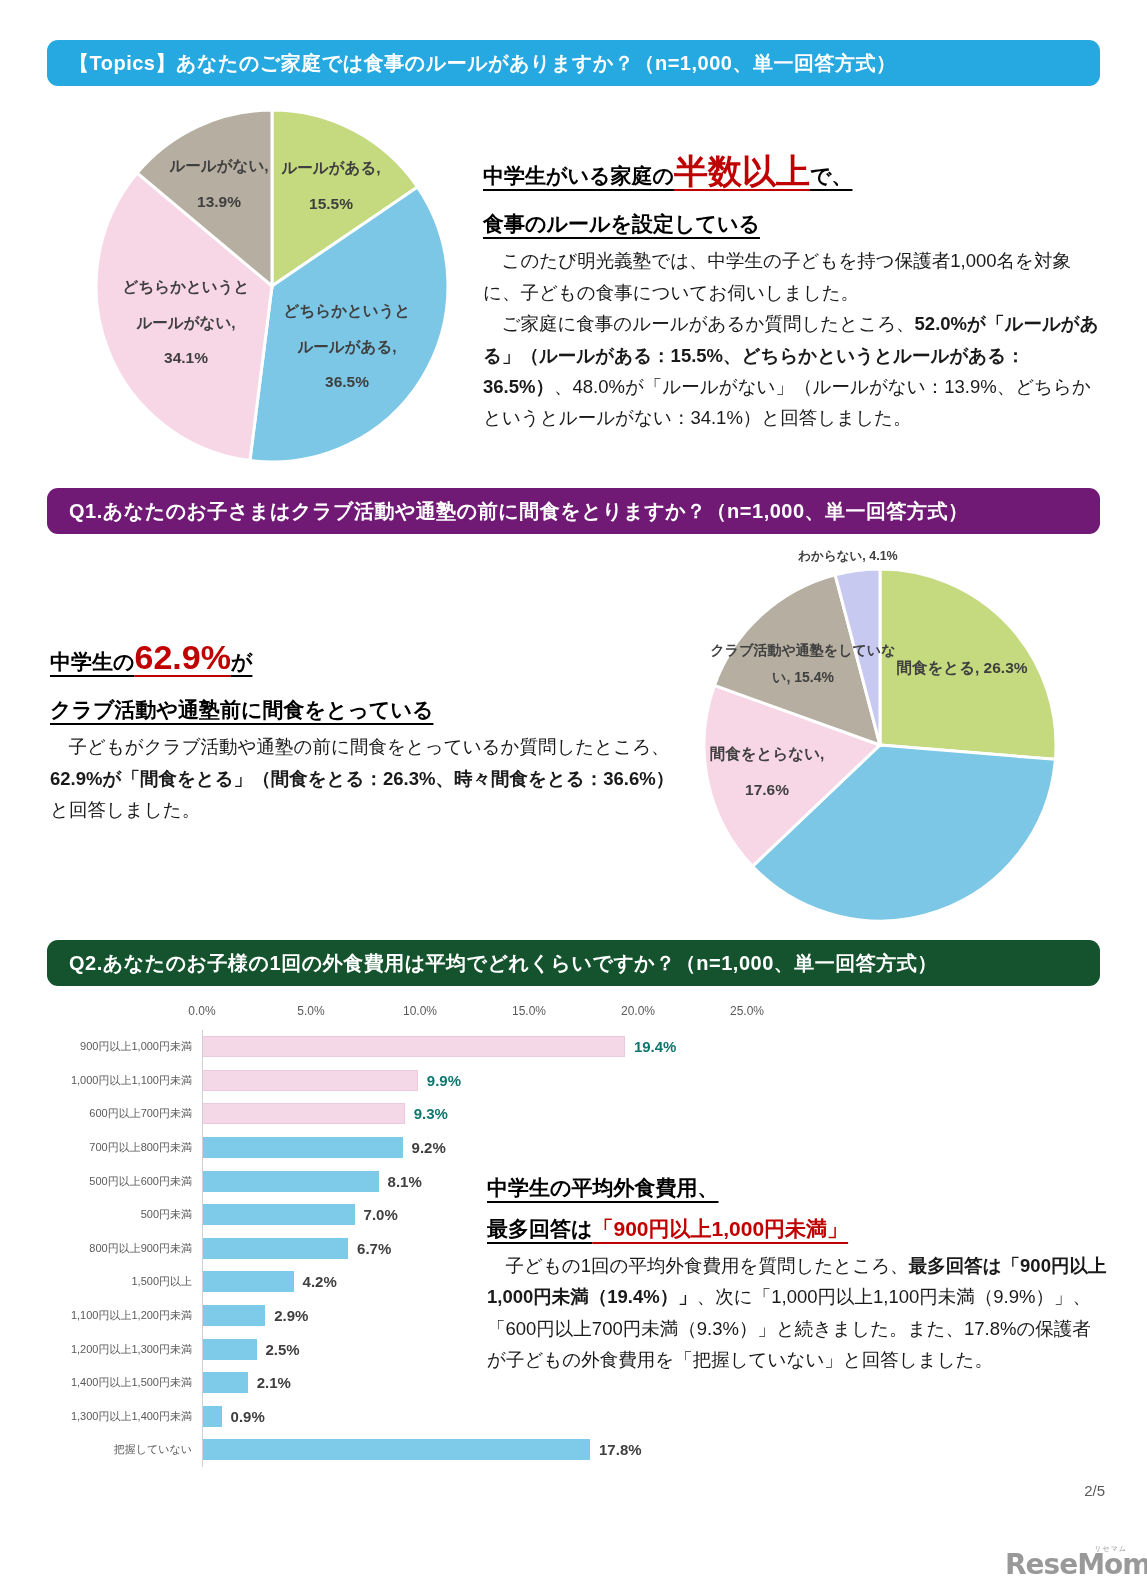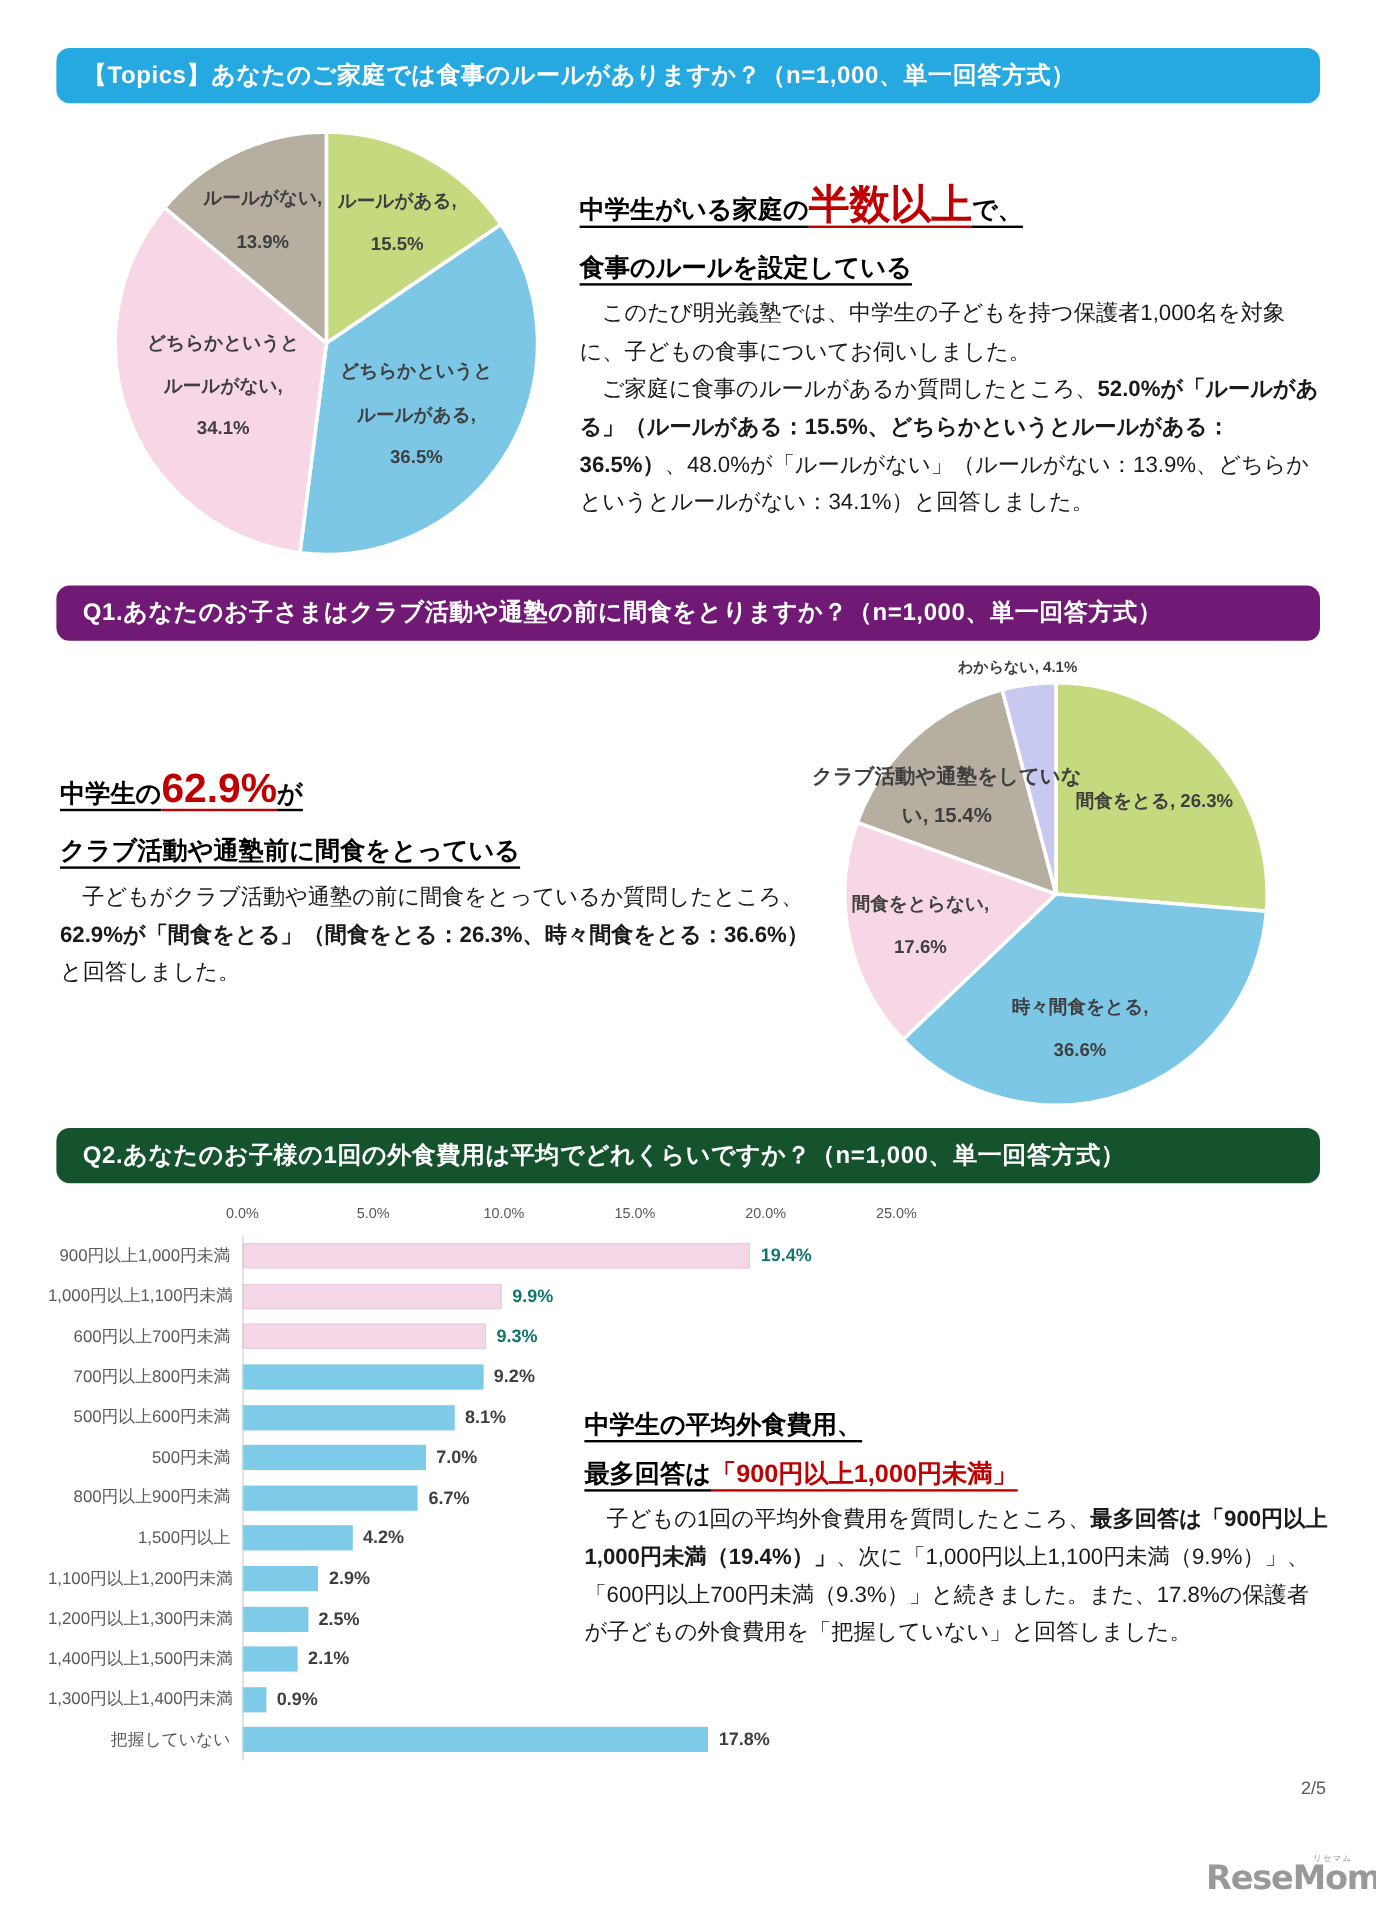--- a/index.html
+++ b/index.html
@@ -12,30 +12,30 @@
 
   .rich-heading{font-weight:bold;color:#000;font-size:21px;line-height:1.95;white-space:pre-line;}
   .seg-u{text-decoration:underline;text-decoration-thickness:2px;text-underline-offset:6px;}
   .seg-red-big{color:#c00000;font-size:34px;}
   .seg-red{color:#c00000;}
   .seg-bold{font-weight:bold;}
   .body-text{font-size:18.5px;color:#1a1a1a;line-height:1.7;margin-top:0;white-space:pre-line;}
 
   .pie-label{position:absolute;transform:translate(-50%,-50%);text-align:center;
              white-space:pre-line;font-weight:bold;color:#3f3f3f;font-size:15.5px;line-height:2.3;}
-  .pie-label.small{font-size:17px;line-height:1.9;}
+  .pie-label.small{font-size:14px;line-height:1.9;margin-left:14px;}
   .pie-label.tiny{font-size:12.5px;line-height:1.6;}
 
   .barchart{position:absolute;left:40px;top:998px;width:760px;}
   .bar-ticks{position:relative;height:32px;font-size:12px;color:#595959;}
   .bar-tick{position:absolute;top:6px;transform:translateX(-50%);}
   .bars-wrap{position:relative;}
   .axis-line{position:absolute;left:162px;top:0;bottom:0;width:1px;background:#d0d0d0;}
   .bar-row{height:33.6px;display:flex;align-items:center;}
-  .bar-cat{width:152px;padding-right:10px;text-align:right;font-size:14px;color:#595959;
+  .bar-cat{width:152px;padding-right:10px;text-align:right;font-size:11px;color:#595959;
            white-space:nowrap;flex:none;}
   .bar-track{flex:1;display:flex;align-items:center;}
   .bar{height:21px;flex:none;}
   .bar.pink{background:#f4d8e7;border:1px solid #ecc9dc;box-sizing:border-box;}
   .bar.blue{background:#7ecbe9;}
   .bar-val{margin-left:9px;font-weight:bold;font-size:15px;white-space:nowrap;}
   .bar-val.red{color:#0f766e;}
   .bar-val.dark{color:#3f3f3f;}
 
   .abs{position:absolute;}
@@ -85,22 +85,20 @@
   </div>
 
   <svg class="abs" style="left:704px;top:569px" width="352" height="352">
       <path d="M 176 176 L 176 0 A 176 176 0 0 1 351.41320333398926 190.35994763599572 Z" fill="#c5d97f" stroke="#fff" stroke-width="3"></path>
       <path d="M 176 176 L 351.41320333398926 190.35994763599572 A 176 176 0 0 1 48.461049087079786 297.2840302761733 Z" fill="#7cc7e6" stroke="#fff" stroke-width="3"></path>
       <path d="M 176 176 L 48.461049087079786 297.2840302761733 A 176 176 0 0 1 10.404984664056315 116.38212603682871 Z" fill="#f7d7e6" stroke="#fff" stroke-width="3"></path>
       <path d="M 176 176 L 10.404984664056315 116.38212603682871 A 176 176 0 0 1 131.16035227972472 5.807738153811442 Z" fill="#b5aea1" stroke="#fff" stroke-width="3"></path>
       <path d="M 176 176 L 131.16035227972472 5.807738153811442 A 176 176 0 0 1 175.99999999999997 0 Z" fill="#c7c9f1" stroke="#fff" stroke-width="3"></path>
     </svg>
   <div class="pie-label" style="left:962px;top:668px">間食をとる, 26.3%</div>
-  <div class="pie-label" style="left:900px;top:858px">時々間食をとる,
-36.6%</div>
   <div class="pie-label" style="left:767px;top:772px">間食をとらない,
 17.6%</div>
   <div class="pie-label small" style="left:789px;top:664px">クラブ活動や通塾をしていな
 い, 15.4%</div>
   <div class="pie-label tiny" style="left:848px;top:556px">わからない, 4.1%</div>
 
   <div class="hdr" style="top: 940px; background: #14532d;">Q2.あなたのお子様の1回の外食費用は平均でどれくらいですか？（n=1,000、単一回答方式）</div>
 
   <div class="barchart">
     <div class="bar-ticks">

